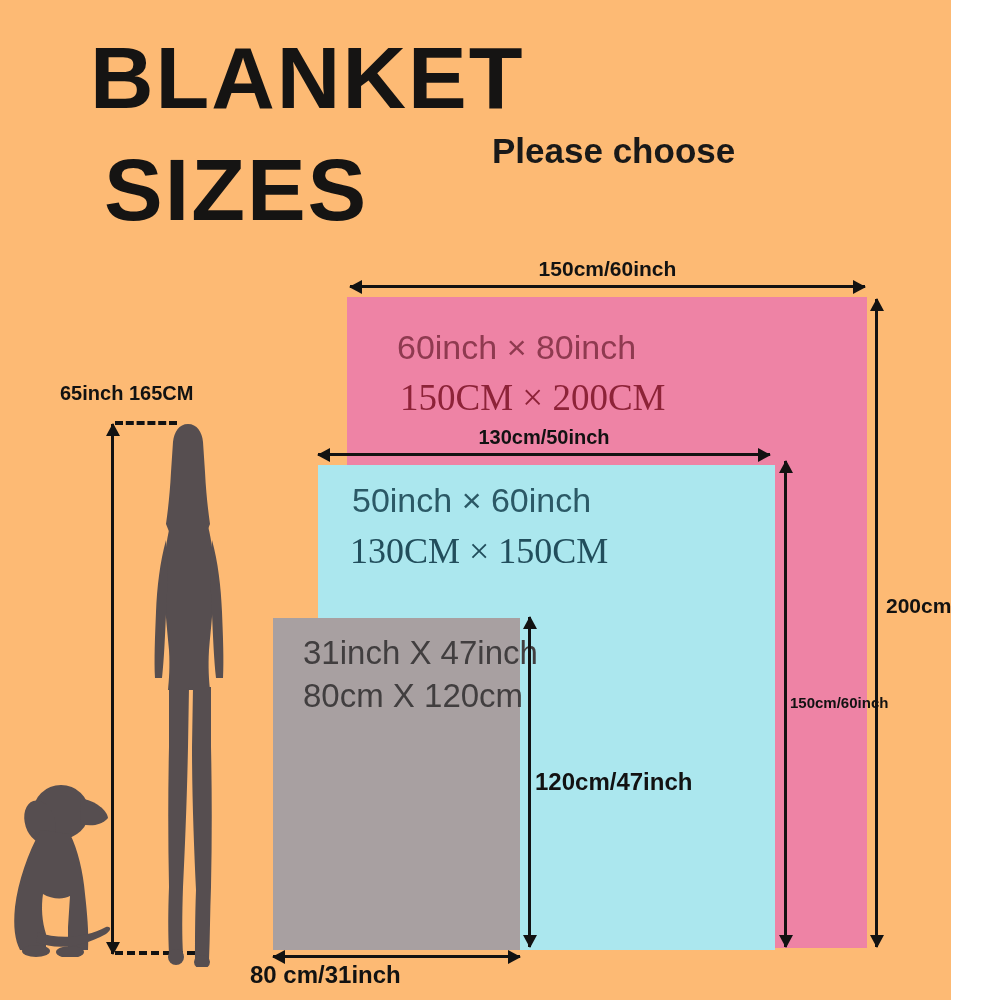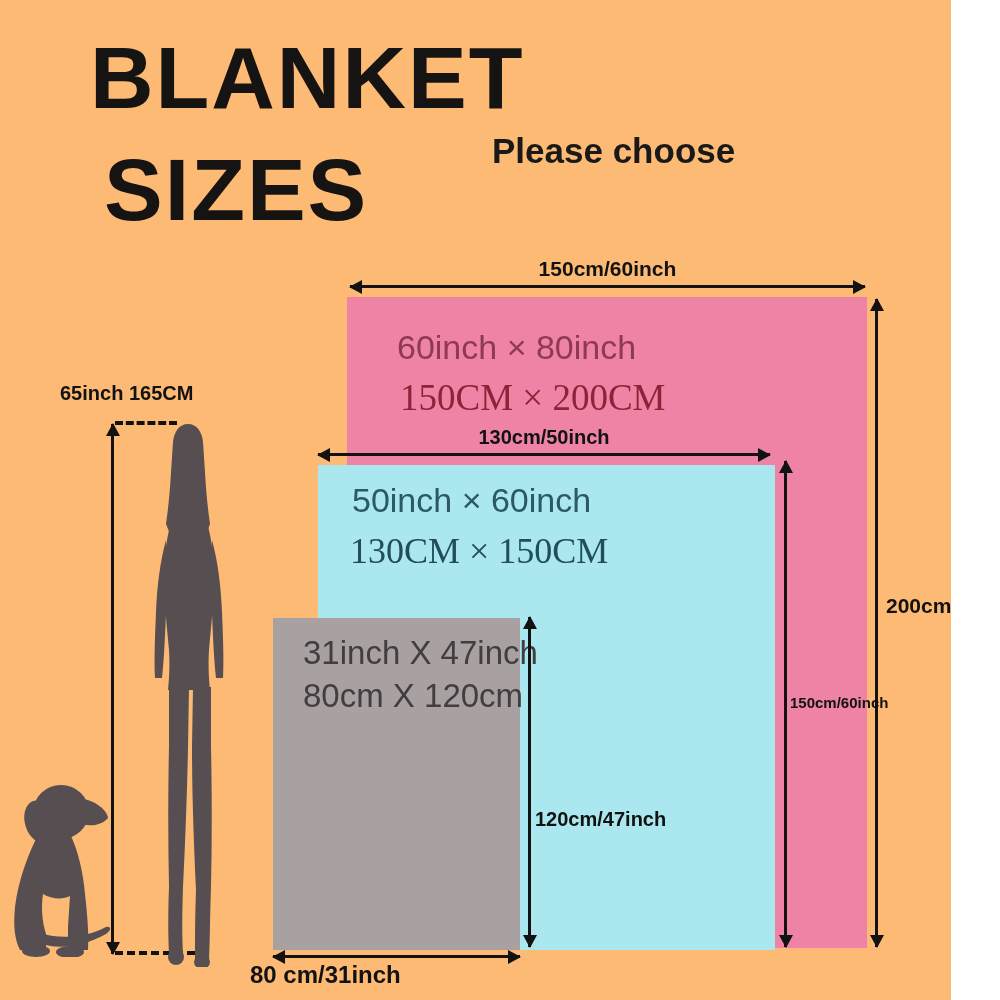--- a/index.html
+++ b/index.html
@@ -44,21 +44,21 @@
   .v-arrow{position:absolute;width:3px;background:#121212;}
   .v-arrow::before{content:"";position:absolute;top:-1px;left:50%;transform:translateX(-50%);
     width:0;height:0;border-left:7px solid transparent;border-right:7px solid transparent;border-bottom:13px solid #121212;}
   .v-arrow::after{content:"";position:absolute;bottom:-1px;left:50%;transform:translateX(-50%);
     width:0;height:0;border-left:7px solid transparent;border-right:7px solid transparent;border-top:13px solid #121212;}
   .meas{position:absolute;font-weight:700;color:#121212;white-space:nowrap;}
   .meas-top-large{left:350px;top:257px;width:515px;text-align:center;font-size:21px;}
   .meas-top-medium{left:318px;top:426px;width:452px;text-align:center;font-size:20px;}
   .meas-right-outer{left:886px;top:594px;font-size:21px;}
   .meas-right-inner{left:790px;top:694px;font-size:15px;}
-  .meas-right-small{left:535px;top:808px;font-size:20px;}
+  .meas-right-small{left:535px;top:768px;font-size:24px;}
   .meas-bottom-small{left:250px;top:961px;width:293px;text-align:left;font-size:24px;}
   .meas-person{left:60px;top:382px;font-size:20px;font-weight:700;}
   .dash{position:absolute;height:0;border-top:4px dashed #121212;}
   
   .sil{position:absolute;}
   .sil svg{display:block;width:100%;height:100%;}
   .sil *{fill:#564e50;}
 </style>
 </head>
 <body>

